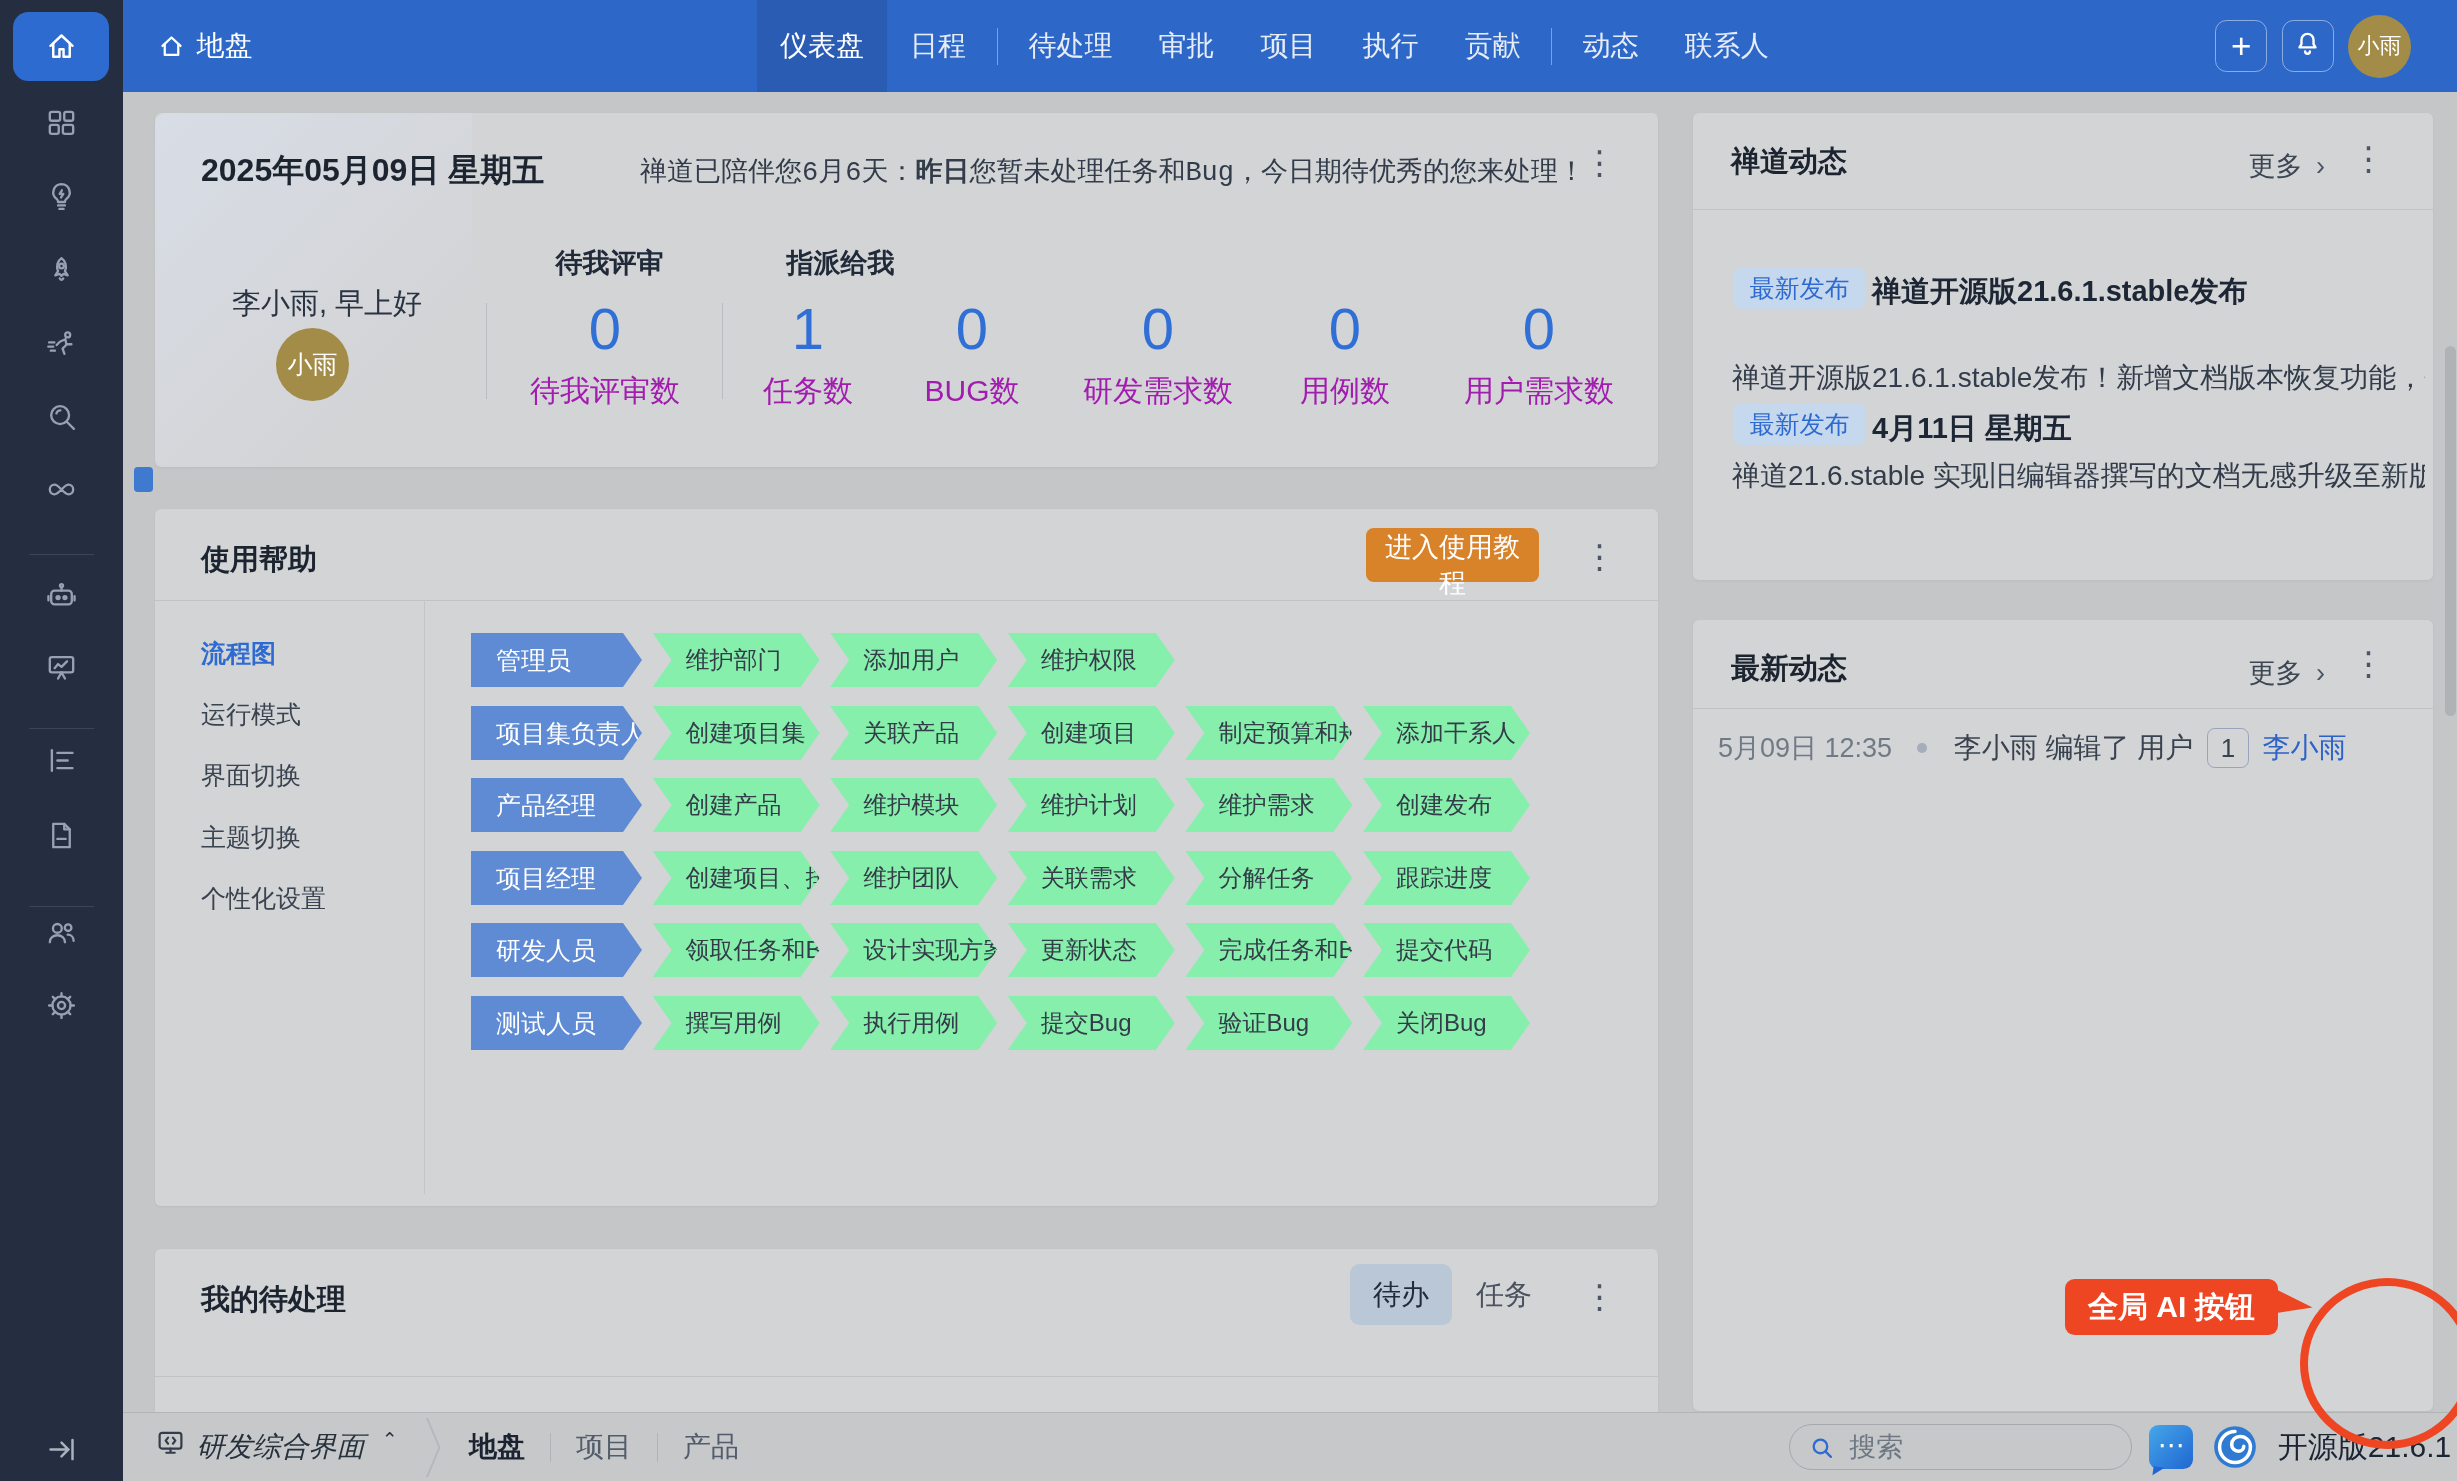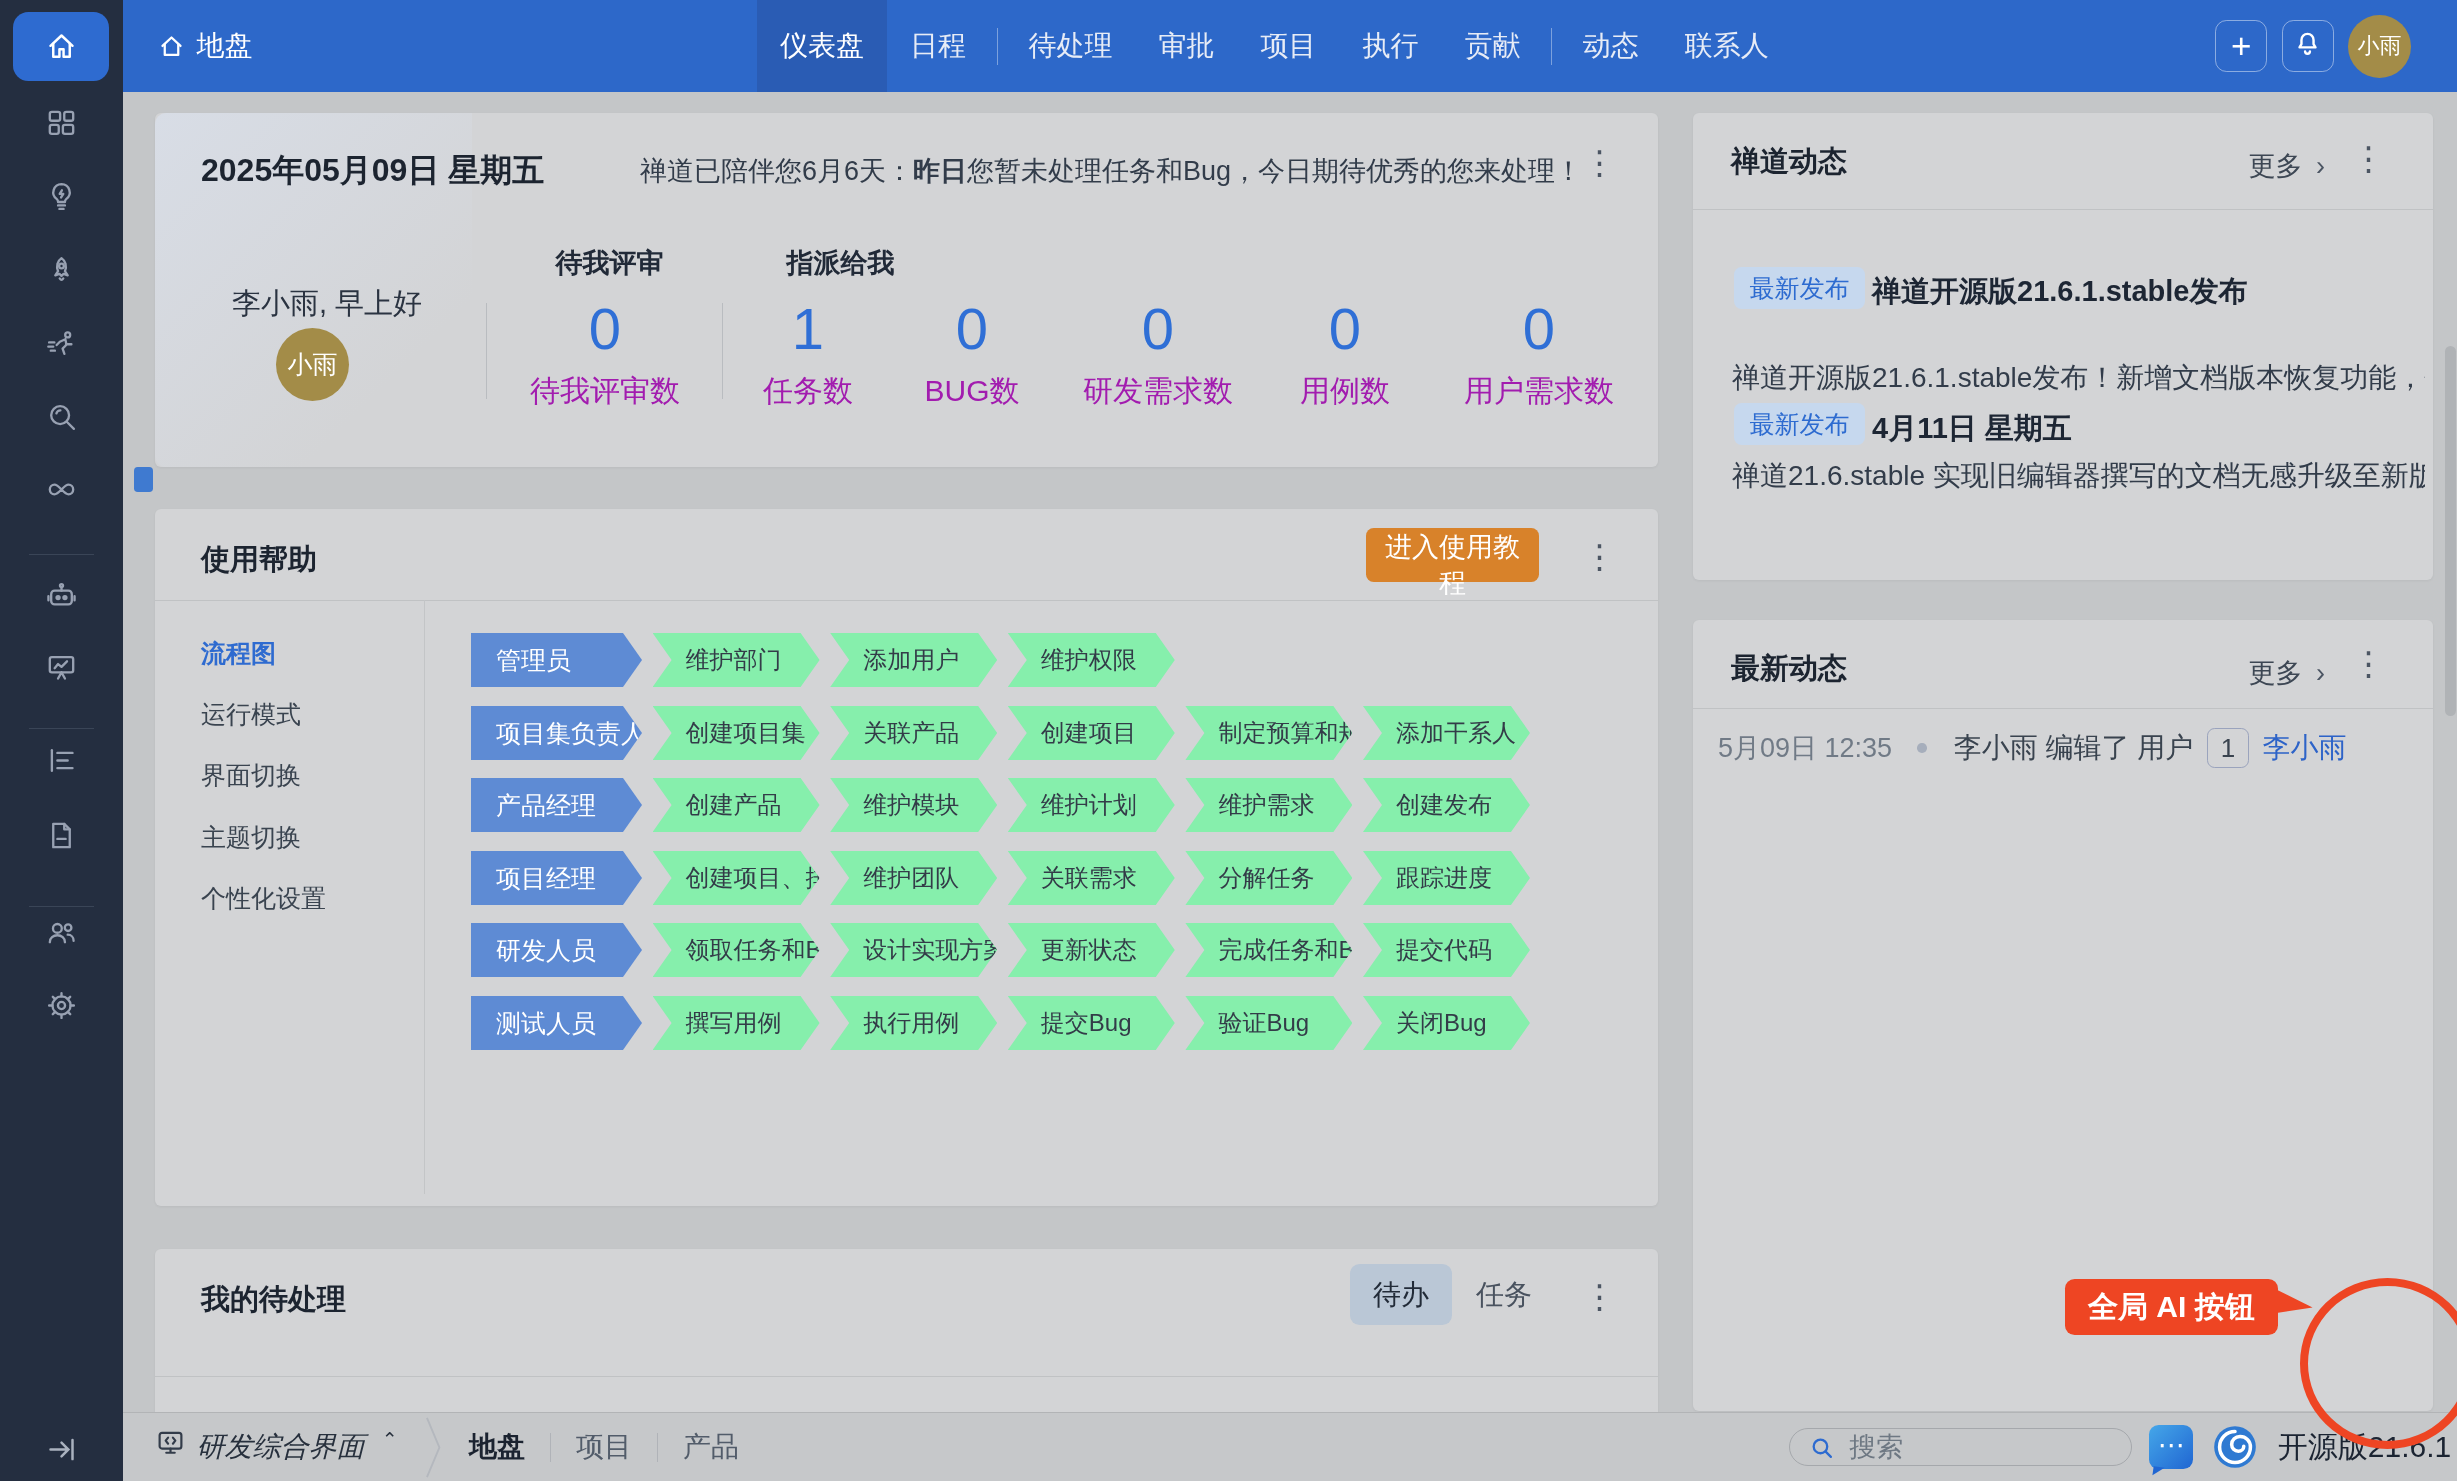--- a/index.html
+++ b/index.html
@@ -35,21 +35,21 @@
   
   .card{position:absolute;background:#d3d4d6;border-radius:6px;box-shadow:0 1px 2.9px rgba(0,0,0,.05);z-index:10;}
   .kebab{position:absolute;font-size:33px;color:#4b5563;line-height:1;cursor:pointer;letter-spacing:0;}
   .hdiv{position:absolute;left:0;right:0;height:1px;background:#c0c2c4;}
 
   
   .card-welcome{left:155px;top:113px;width:1503px;height:354px;}
   .greet-bg{position:absolute;left:0;top:0;width:317px;height:100%;border-radius:11.5px 0 0 11.5px;
             background:linear-gradient(135deg,#d8dde6 0%,#d3d4d6 75%);}
   .w-date{position:absolute;left:46px;top:36px;font-size:32px;font-weight:bold;color:#1c2430;}
-  .w-sub{position:absolute;left:485px;top:40px;font-size:27px;color:#323c4a;white-space:nowrap;}
+  .w-sub{position:absolute;left:485px;top:40px;font-size:27px;color:#323c4a;white-space:nowrap;font-family:Liberation Mono, monospace;}
   .w-sub b{font-weight:bold;}
   .greeting{position:absolute;left:77px;top:171px;font-size:29px;color:#2a3341;}
   .big-avatar{position:absolute;left:121px;top:215px;width:73px;height:73px;border-radius:50%;background:#a38c48;
               color:#fff;font-size:25px;display:flex;align-items:center;justify-content:center;}
   .grp-label{position:absolute;top:132px;font-size:27px;font-weight:bold;color:#212a38;}
   .stat{position:absolute;top:184px;width:192px;text-align:center;}
   .stat .num{font-size:58px;color:#2f6fd6;line-height:1.1;}
   .stat .lbl{margin-top:10px;font-size:30px;color:#a21caf;}
   .stat-div{position:absolute;top:190px;width:1px;height:96px;background:#b9bcc0;}
 
@@ -97,21 +97,21 @@
   .bottombar{position:absolute;left:123px;top:1412px;width:2334px;height:69px;background:#c6c8ca;
              border-top:1px solid #b2b4b6;z-index:40;display:flex;align-items:center;box-sizing:border-box;}
   .bb-app{display:flex;align-items:flex-start;gap:11.5px;margin-left:33px;font-size:28px;color:#27303d;cursor:pointer;font-style:italic;}
   .bb-app svg{width:29px;height:29px;stroke:#333c4a;fill:none;stroke-width:1.8;stroke-linecap:round;stroke-linejoin:round;}
   .bb-caret{font-size:19px;color:#27303d;margin-left:5.8px;}
   .bb-sep{margin:0 27px;}
   .bb-crumb{font-size:28px;color:#525c6a;cursor:pointer;white-space:nowrap;}
   .bb-crumb.active{color:#1b2330;font-weight:bold;}
   .bb-vdiv{width:1px;height:29px;background:#b0b3b8;margin:0 25px;}
   .bb-right{margin-left:auto;display:flex;align-items:center;gap:17.3px;margin-right:5.8px;}
-  .search-pill{display:flex;align-items:center;width:343px;height:38px;border:1.9px solid #a5a8ac;border-radius:25px;
+  .search-pill{display:flex;align-items:center;width:343px;height:46px;border:1.9px solid #a5a8ac;border-radius:25px;
                background:transparent;box-sizing:border-box;}
   .search-pill svg{width:25px;height:25px;margin-left:19px;stroke:#2d6bd0;fill:none;stroke-width:2.2;stroke-linecap:round;}
   .search-pill input{border:none;outline:none;background:transparent;font-size:27px;color:#39434f;margin-left:13.4px;width:240px;
                      font-family:"Liberation Sans","DejaVu Sans",sans-serif;}
   .search-pill input::placeholder{color:#6e7883;}
   .chat-fab{position:relative;width:44px;height:44px;border-radius:9.6px;background:linear-gradient(135deg,#45a7e9,#2066d2);
             color:#fff;font-size:27px;line-height:40px;text-align:center;cursor:pointer;}
   .chat-fab:after{content:"";position:absolute;left:3.8px;bottom:-6.7px;border-left:11.5px solid #2066d2;
                   border-bottom:9.6px solid transparent;border-right:0 solid transparent;transform:rotate(8deg);}
   .bb-version{font-size:30px;color:#1b2432;}

